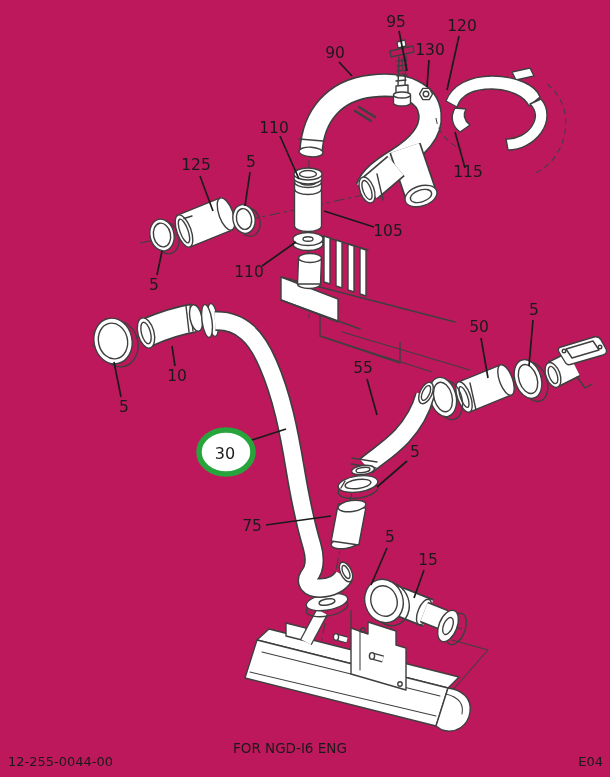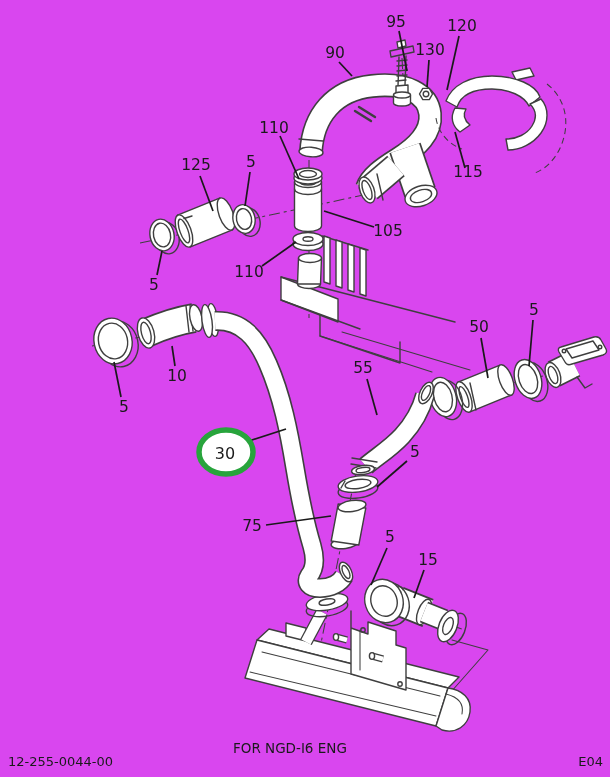--- a/index.html
+++ b/index.html
@@ -1,16 +1,16 @@
 <!DOCTYPE html>
 <html><head>
 <meta charset="utf-8">
 <style>
   html,body{margin:0;padding:0;background:#fff;}
-  .page{position:relative;width:610px;height:777px;background:#d946ef;overflow:hidden;
+  .page{position:relative;width:610px;height:777px;background:#be185d;overflow:hidden;
         font-family:"DejaVu Sans", sans-serif;text-decoration:underline;}
   svg{display:block;}
   .ln   {stroke:#3f3f3f;stroke-width:1.4;fill:none;stroke-linecap:round;stroke-linejoin:round;}
   .thin {stroke:#3f3f3f;stroke-width:1.05;fill:none;stroke-linecap:round;stroke-linejoin:round;}
   .fw   {fill:#ffffff;stroke:#3f3f3f;stroke-width:1.4;stroke-linejoin:round;}
   .t-o  {stroke:#3f3f3f;fill:none;stroke-linecap:butt;stroke-linejoin:round;}
   .t-i  {stroke:#ffffff;fill:none;stroke-linecap:butt;stroke-linejoin:round;}
   .dash {stroke:#3f3f3f;stroke-width:1.05;fill:none;stroke-dasharray:11 4 3 4;}
   .dashes{stroke:#3f3f3f;stroke-width:1.05;fill:none;stroke-dasharray:6 4;}
   .leader{stroke:#1a1a1a;stroke-width:1.7;fill:none;}

